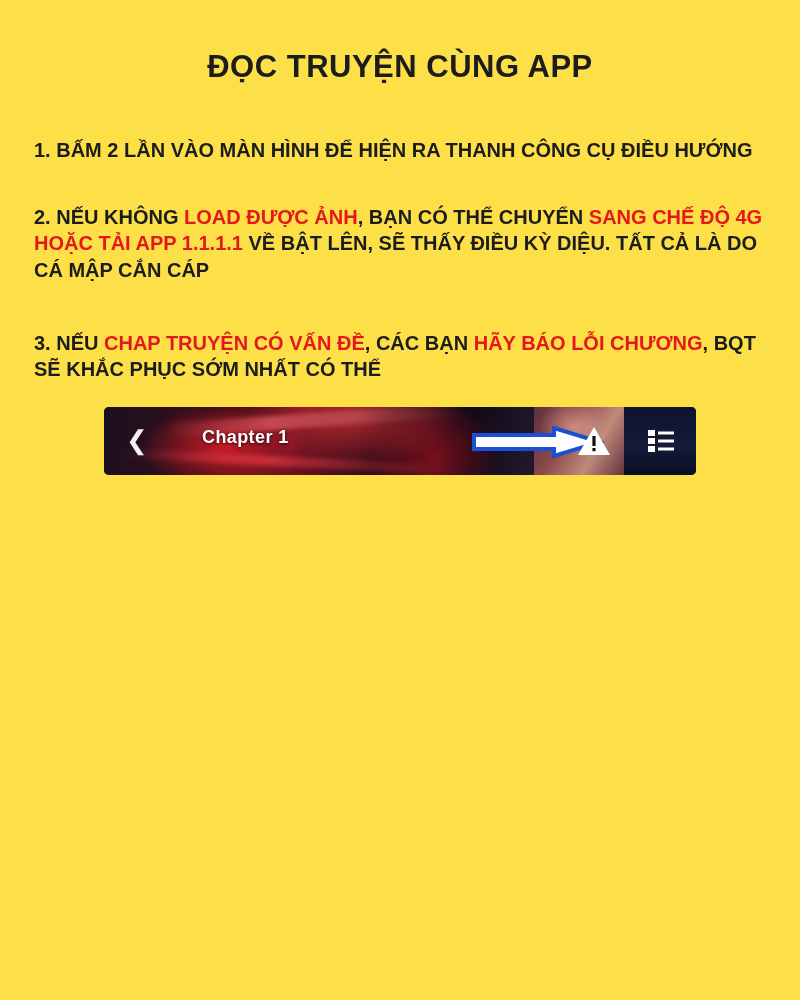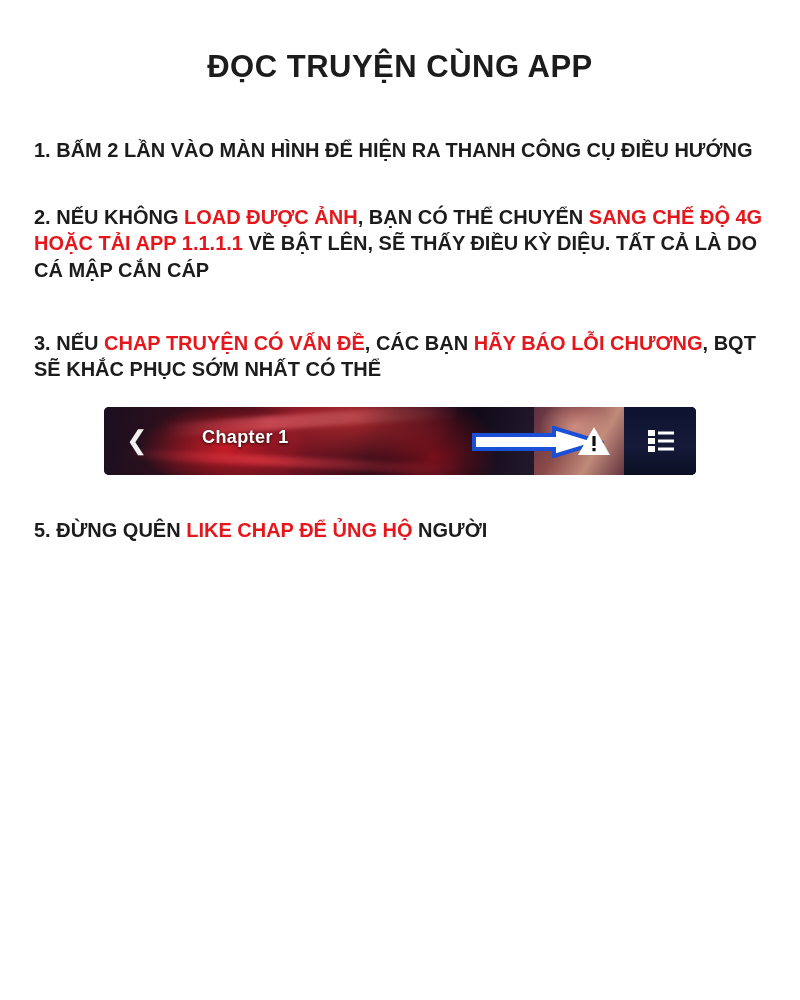--- a/index.html
+++ b/index.html
@@ -10,21 +10,21 @@
     width: 800px;
     height: 1000px;
     background: #dcdcdc;
     font-family: "Liberation Sans", sans-serif;
     overflow: hidden;
   }
   .page {
     position: relative;
     width: 800px;
     height: 1000px;
-    background: #ffffff;
+    background: #fde047;
     box-sizing: border-box;
     padding: 0 34px;
   }
   .title {
     text-align: center;
     font-size: 31px;
     font-weight: bold;
     color: #1c1c1c;
     letter-spacing: 0.5px;
     padding-top: 48px;
@@ -190,17 +190,14 @@
       <rect x="2" y="4" width="7" height="6" fill="#ffffff"></rect>
       <rect x="12" y="5.5" width="16" height="3" fill="#ffffff"></rect>
       <rect x="2" y="12" width="7" height="6" fill="#ffffff"></rect>
       <rect x="12" y="13.5" width="16" height="3" fill="#ffffff"></rect>
       <rect x="2" y="20" width="7" height="6" fill="#ffffff"></rect>
       <rect x="12" y="21.5" width="16" height="3" fill="#ffffff"></rect>
     </svg>
   </div>
 
 
-  <div class="block b5">
-    <span>5. ĐỪNG QUÊN </span><span class="red">LIKE CHAP ĐỂ ỦNG HỘ</span><span> NGƯỜI</span>
-  </div>
 
 </div>
 
 </body></html>

